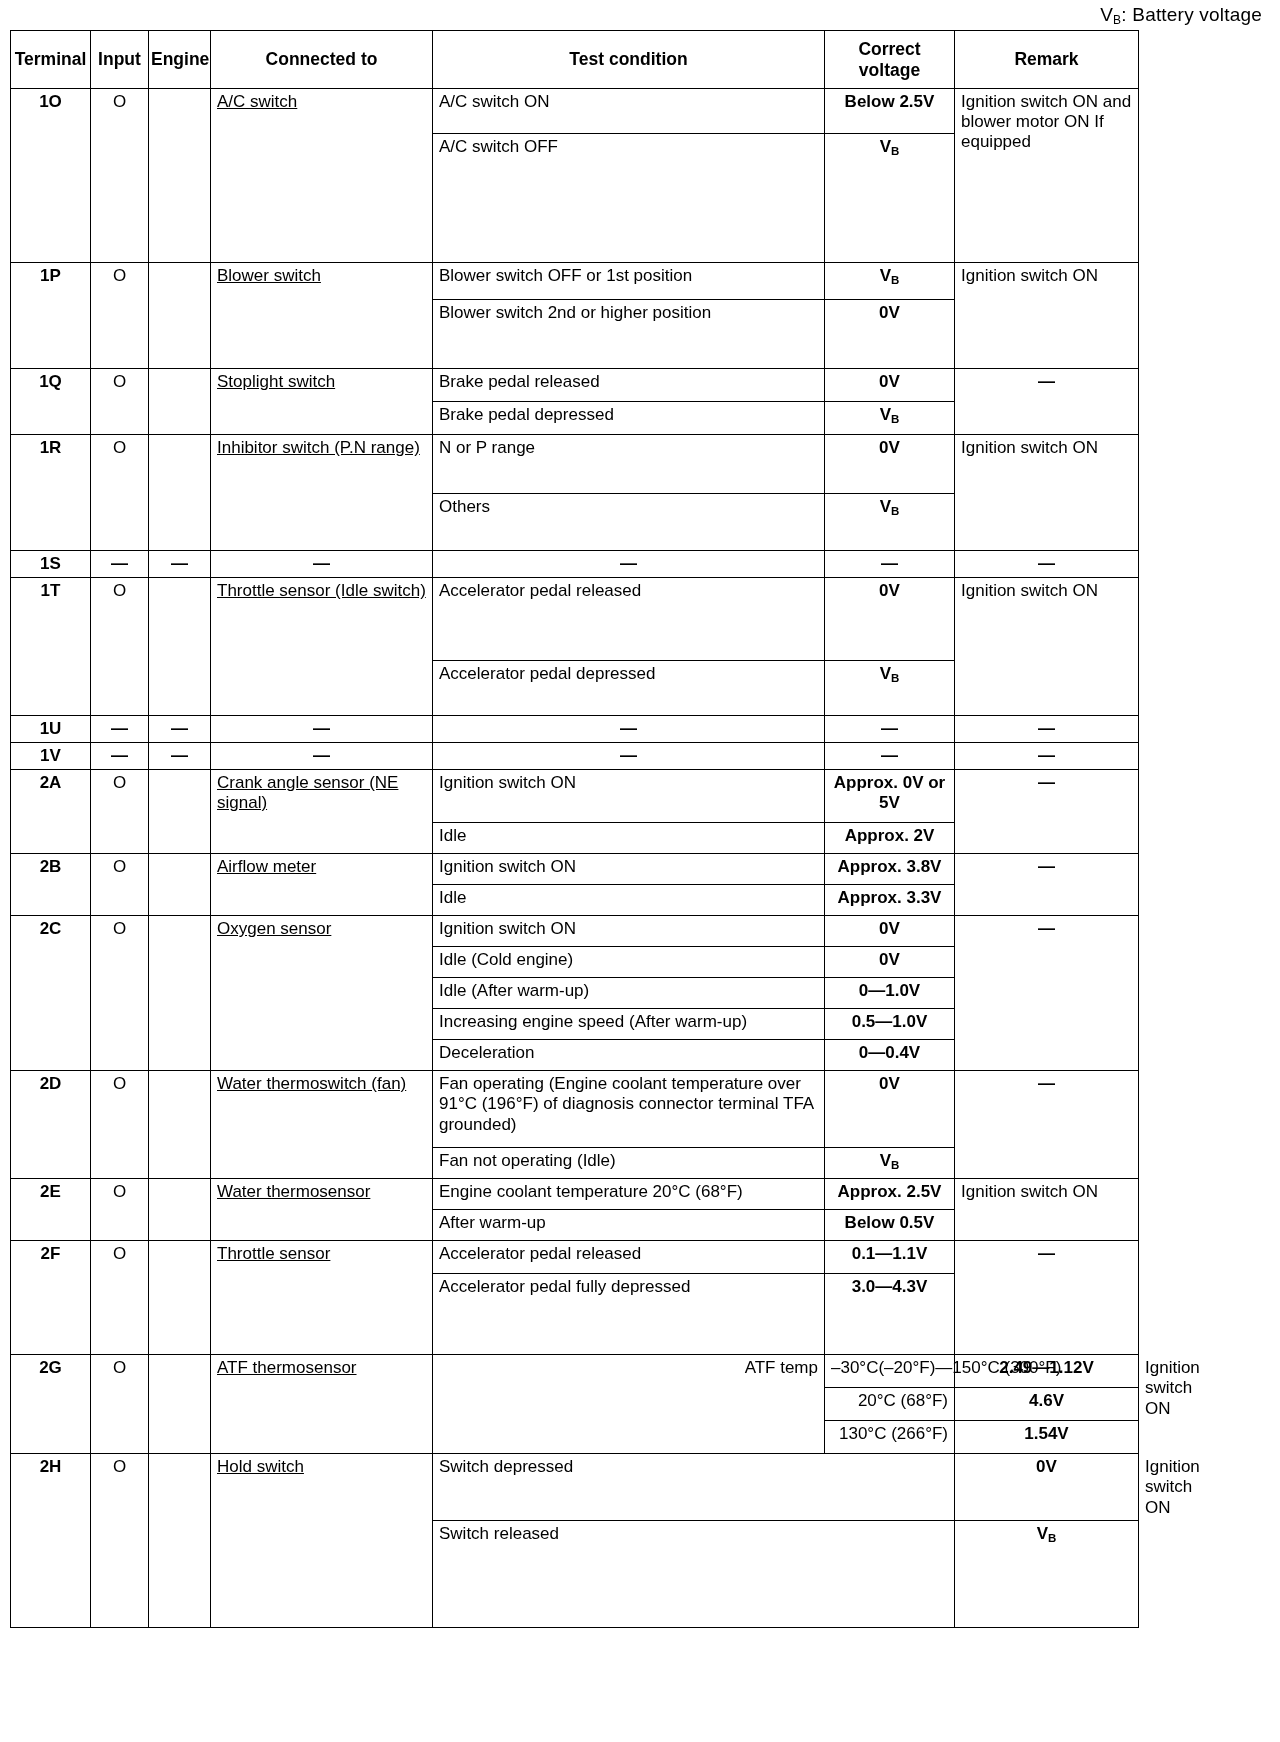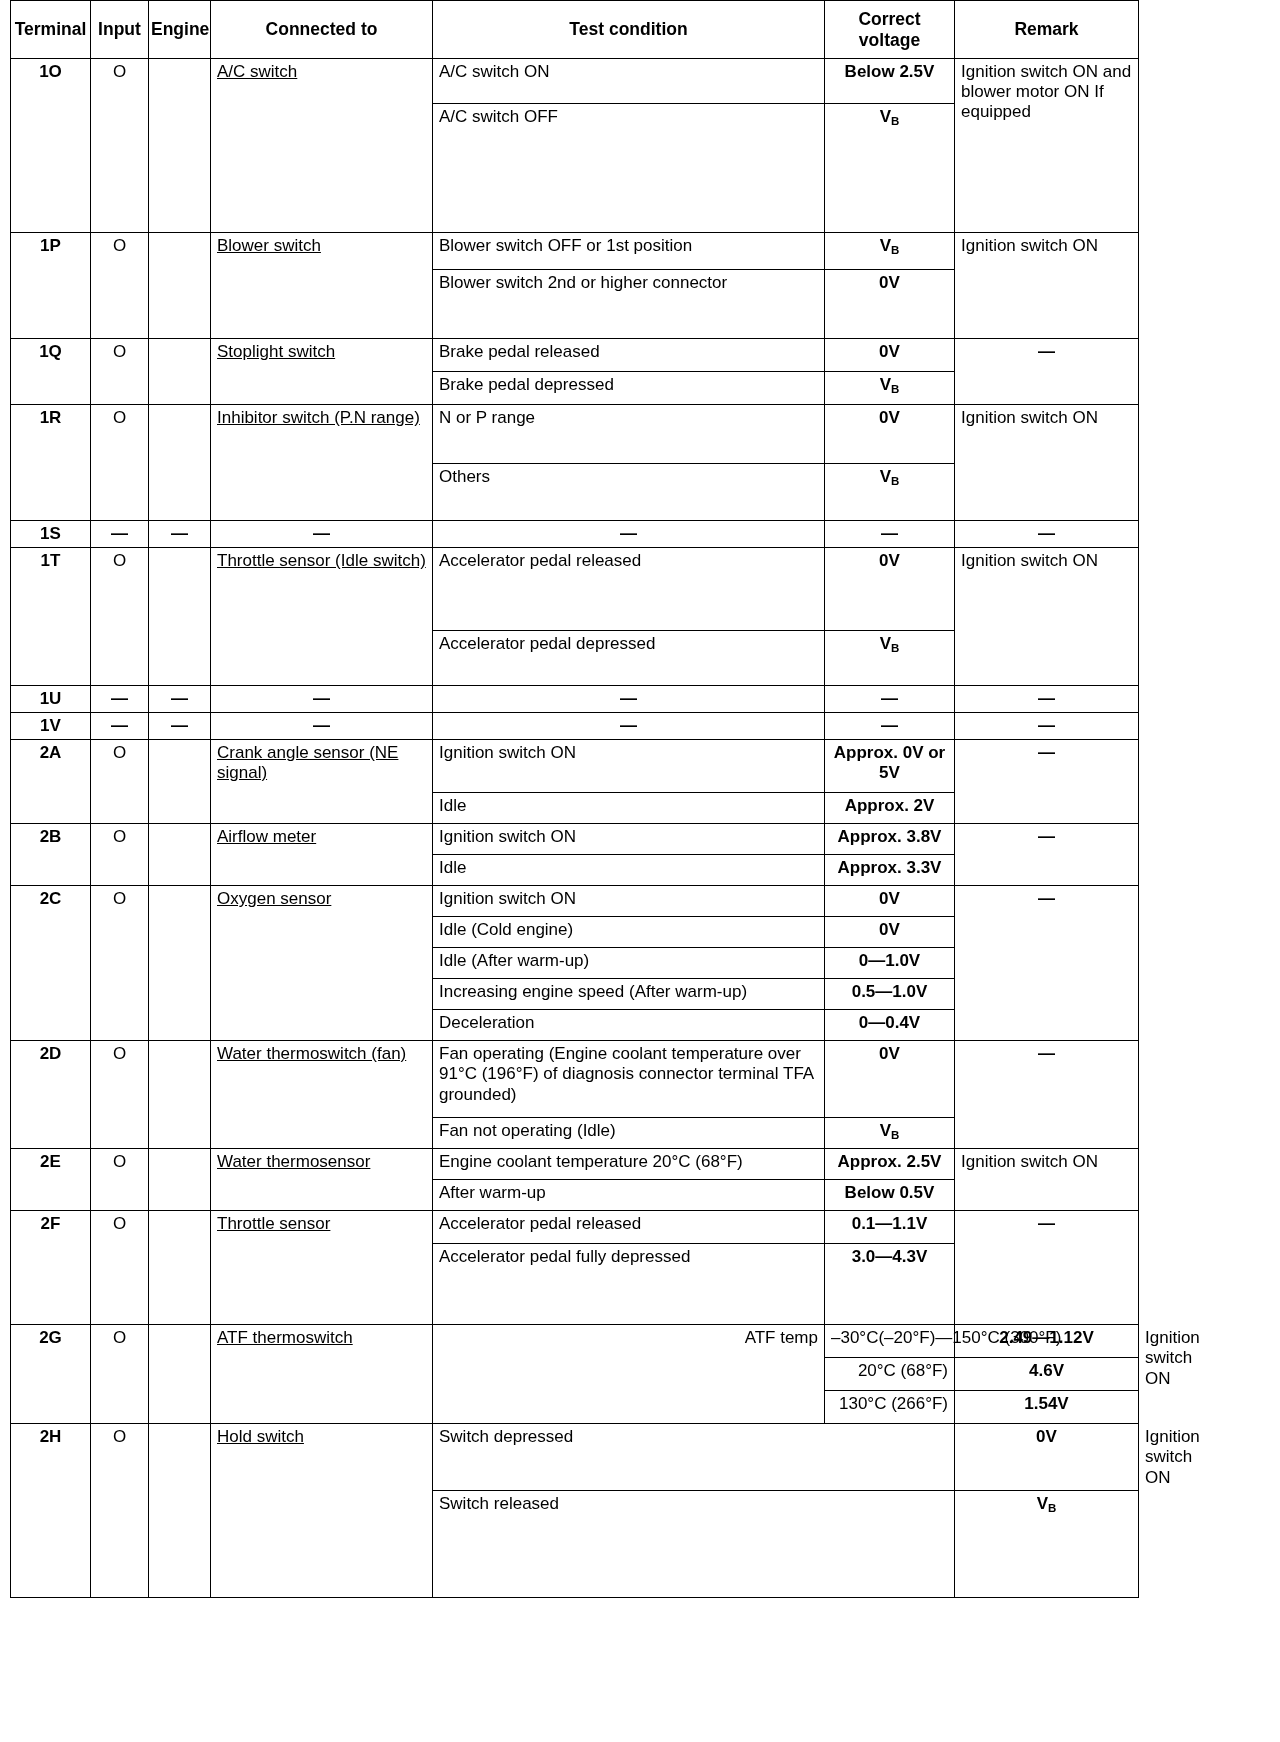--- a/index.html
+++ b/index.html
@@ -100,20 +100,23 @@
     font-size: 17px;
     padding-right: 8px;
   }
   .nowrap { white-space: nowrap; }
 </style>
 </head>
 <body>
 
 <div class="page">
 
+  <div class="note-line">
+    <span>V</span><sub>B</sub><span>: Battery voltage</span>
+  </div>
 
   <table class="main">
     <colgroup>
       <col class="c-term">
         <col class="c-in">
         <col class="c-out">
         <col class="c-conn">
         <col class="c-cond">
         <col class="c-volt">
         <col class="c-rem">
@@ -148,21 +151,21 @@
       <tr>
         <td class="term" rowspan="2">1P</td>
         <td class="io" rowspan="2">O</td>
         <td class="io" rowspan="2"></td>
         <td class="conn" rowspan="2">Blower switch</td>
         <td class="cond" style="height:30px">Blower switch OFF or 1st position</td>
         <td class="volt">V<sub class="vb">B</sub></td>
         <td class="rem" rowspan="2">Ignition switch ON</td>
       </tr>
       <tr>
-        <td class="cond" style="height:62px">Blower switch 2nd or higher connector</td>
+        <td class="cond" style="height:62px">Blower switch 2nd or higher position</td>
         <td class="volt">0V</td>
       </tr>
 
       <tr>
         <td class="term" rowspan="2">1Q</td>
         <td class="io" rowspan="2">O</td>
         <td class="io" rowspan="2"></td>
         <td class="conn" rowspan="2">Stoplight switch</td>
         <td class="cond" style="height:26px">Brake pedal released</td>
         <td class="volt">0V</td>
@@ -324,21 +327,21 @@
       </tr>
       <tr>
         <td class="cond" style="height:74px">Accelerator pedal fully depressed</td>
         <td class="volt">3.0—4.3V</td>
       </tr>
 
       <tr>
         <td class="term" rowspan="3">2G</td>
         <td class="io" rowspan="3">O</td>
         <td class="io" rowspan="3"></td>
-        <td class="conn" rowspan="3">ATF thermoswitch</td>
+        <td class="conn" rowspan="3">ATF thermosensor</td>
         <td class="cond atf-label" rowspan="3" style="width:118px">ATF temp</td>
         <td class="atf-val nowrap" style="height:26px">–30°C(–20°F)—150°C (300°F)</td>
         <td class="volt">2.49—1.12V</td>
         <td class="rem" rowspan="3">Ignition switch ON</td>
       </tr>
       <tr>
         <td class="atf-val" style="height:26px">20°C (68°F)</td>
         <td class="volt">4.6V</td>
       </tr>
       <tr>

